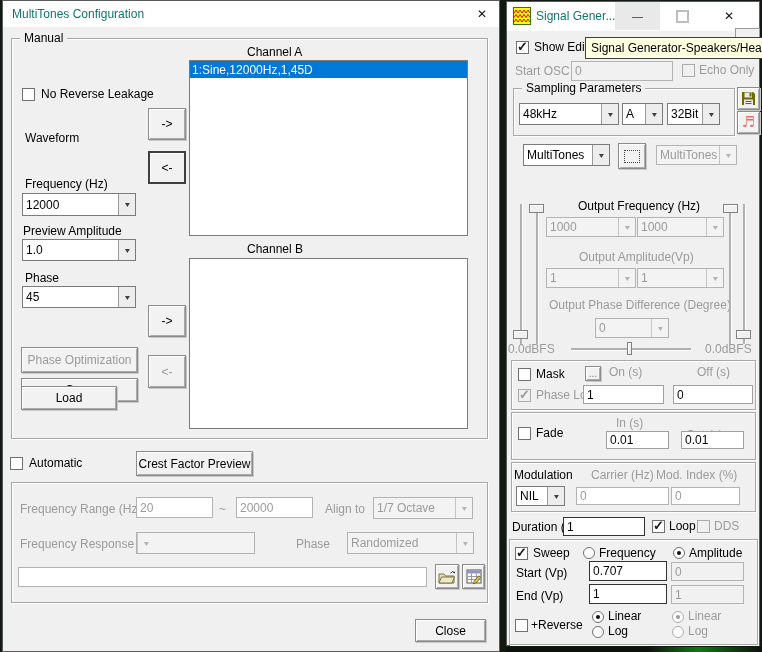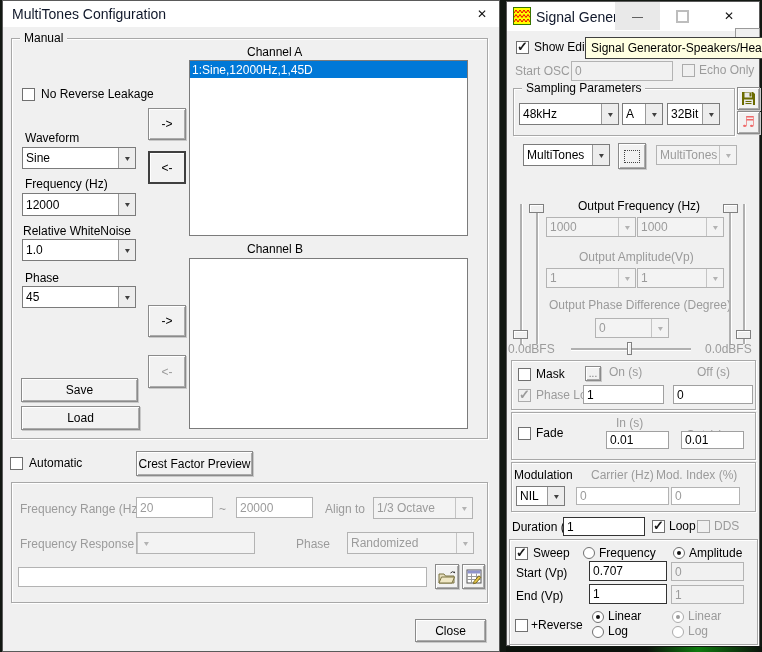--- a/index.html
+++ b/index.html
@@ -4,21 +4,21 @@
 <style>
   html,body{margin:0;padding:0}
   body{
     position:relative;width:762px;height:652px;overflow:hidden;
     background:#121812;
     font-family:"Liberation Sans", sans-serif;font-size:12px;color:#000;
     -webkit-font-smoothing:antialiased;
   }
   .dlg{position:absolute;background:#f0f0f0;border:1px solid #5a5a5a;box-sizing:border-box}
   .titlebar{position:absolute;left:0;top:0;right:0;background:#ffffff;display:flex;align-items:center}
-  .title-text{font-size:14px;color:#0f172a;white-space:nowrap}
+  .title-text{font-size:12px;color:#0f766e;white-space:nowrap}
   .lbl{position:absolute;font-size:12px;color:#000;white-space:nowrap;line-height:13px}
   .lbl.dis{color:#9b9b9b}
   .btn{position:absolute;box-sizing:border-box;display:flex;align-items:center;justify-content:center;
        font-size:12px;color:#000;background:#f2f2f2;border:1px solid #8b8b8b;
        box-shadow:inset 1px 1px 0 #ffffff, inset -1px -1px 0 #ababab, 1px 1px 0 #c9c9c9;cursor:default;white-space:nowrap}
   .btn.dis{color:#9b9b9b}
   .btn.focus{border:2px solid #3f3f3f;box-shadow:inset 1px 1px 0 #ffffff}
   .input{position:absolute;box-sizing:border-box;background:#ffffff;border:1px solid #7b7b7b;
          font-size:12px;display:flex;align-items:center;padding:0 3px;overflow:hidden;white-space:nowrap}
   .input.dark{border-color:#333333}
@@ -72,66 +72,63 @@
   <div class="listbox" style="left:186px;top:59px;width:279px;height:176px">
     <div class="list-item-sel">1:Sine,12000Hz,1,45D</div>
   </div>
 
   <span class="cb" style="left:19px;top:87px"></span>
   <span class="lbl" style="left:38px;top:87px">No Reverse Leakage</span>
 
   <div class="btn" style="left:145px;top:107px;width:38px;height:32px">-&gt;</div>
 
   <span class="lbl" style="left:22px;top:131px">Waveform</span>
-  <div class="combo" style="left:19px;top:146px;width:114px;height:22px">
-    <span class="cf">Sine</span>
-    <span class="ca"></span>
-  </div>
 
   <div class="btn focus" style="left:145px;top:150px;width:38px;height:33px">&lt;-</div>
 
   <span class="lbl" style="left:22px;top:177px">Frequency (Hz)</span>
   <div class="combo" style="left:19px;top:192px;width:114px;height:23px">
     <span class="cf">12000</span>
     <span class="ca"></span>
   </div>
 
-  <span class="lbl" style="left:20px;top:224px">Relative WhiteNoise</span>
+  <span class="lbl" style="left:20px;top:224px">Preview Amplitude</span>
   <div class="combo" style="left:19px;top:238px;width:114px;height:22px">
     <span class="cf">1.0</span>
     <span class="ca"></span>
   </div>
 
   <span class="lbl" style="left:22px;top:271px">Phase</span>
   <div class="combo" style="left:19px;top:285px;width:114px;height:22px">
     <span class="cf">45</span>
     <span class="ca"></span>
   </div>
 
   <span class="lbl" style="left:244px;top:242px">Channel B</span>
   <div class="listbox" style="left:186px;top:257px;width:279px;height:171px"></div>
 
   <div class="btn" style="left:145px;top:304px;width:38px;height:32px">-&gt;</div>
 
+  <div class="btn dis" style="left:18px;top:346px;width:117px;height:26px">Phase Optimization</div>
   <div class="btn dis" style="left:145px;top:354px;width:38px;height:33px">&lt;-</div>
   <div class="btn" style="left:18px;top:377px;width:117px;height:24px">Save</div>
-  <div class="btn" style="left:18px;top:405px;width:119px;height:24px">Load</div>
+  <div class="btn" style="left:18px;top:385px;width:96px;height:24px">Load</div>
 
   <span class="cb" style="left:7px;top:456px"></span>
   <span class="lbl" style="left:26px;top:456px">Automatic</span>
   <div class="btn" style="left:133px;top:450px;width:117px;height:25px">Crest Factor Preview</div>
 
   <div class="grp" style="left:8px;top:481px;width:477px;height:121px"></div>
   <span class="lbl dis" style="left:17px;top:502px">Frequency Range (Hz)</span>
   <div class="input dis" style="left:133px;top:496px;width:77px;height:21px">20</div>
   <span class="lbl dis" style="left:216px;top:502px">~</span>
   <div class="input dis" style="left:233px;top:496px;width:77px;height:21px">20000</div>
   <span class="lbl dis" style="left:322px;top:502px">Align to</span>
   <div class="combo dis" style="left:370px;top:496px;width:100px;height:22px">
-    <span class="cf">1/3 Octave</span>
+    <span class="cf">1/7 Octave</span>
     <span class="ca"></span>
   </div>
   <span class="lbl dis" style="left:17px;top:537px">Frequency Response</span>
   <div class="combo dis" style="left:133px;top:531px;width:119px;height:22px">
     <span class="ca"></span>
   </div>
   <span class="lbl dis" style="left:293px;top:537px">Phase</span>
   <div class="combo dis" style="left:344px;top:531px;width:127px;height:22px">
     <span class="cf">Randomized</span>
     <span class="ca"></span>

